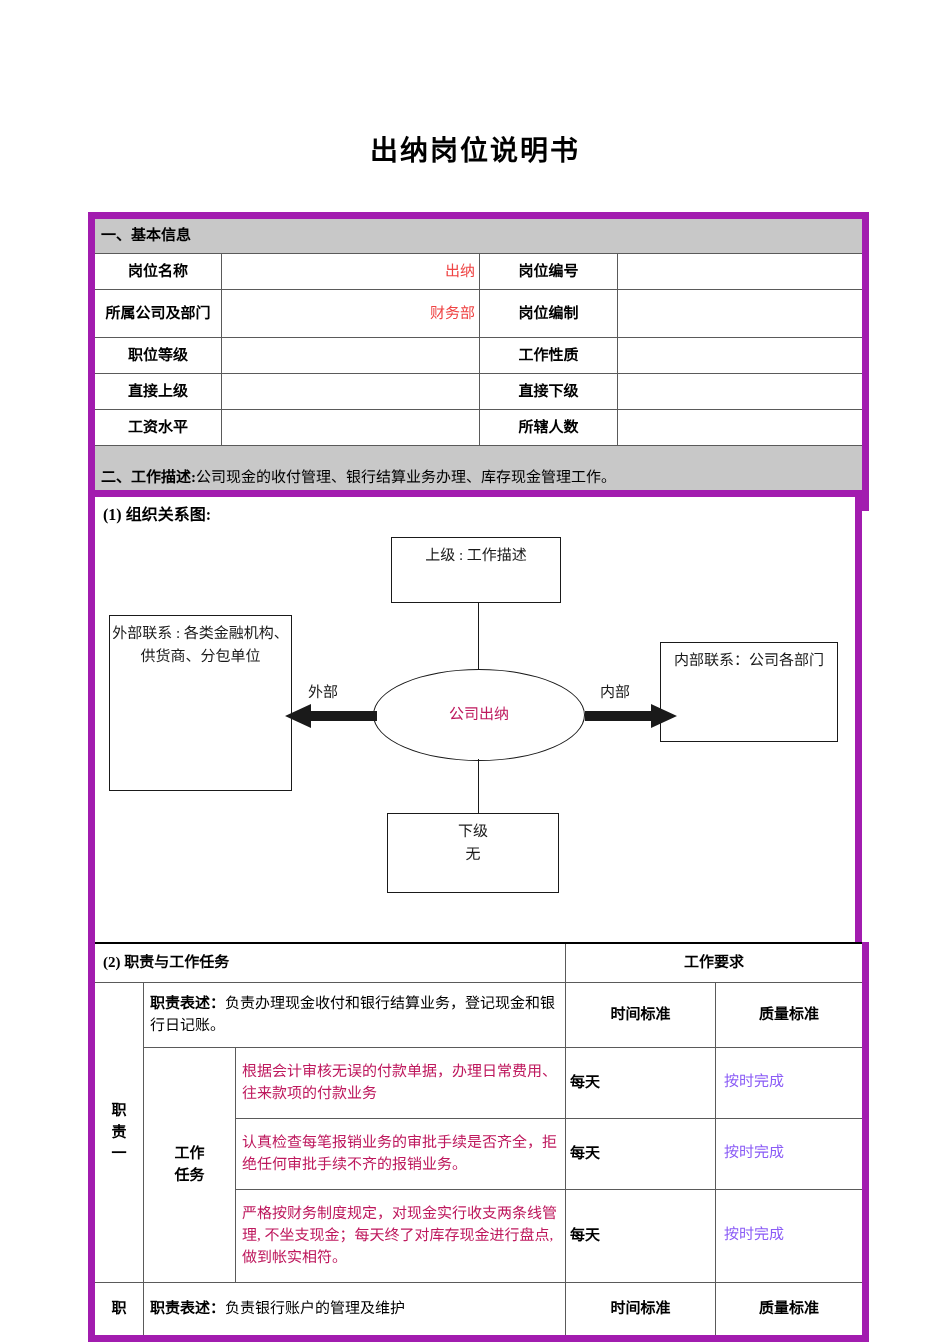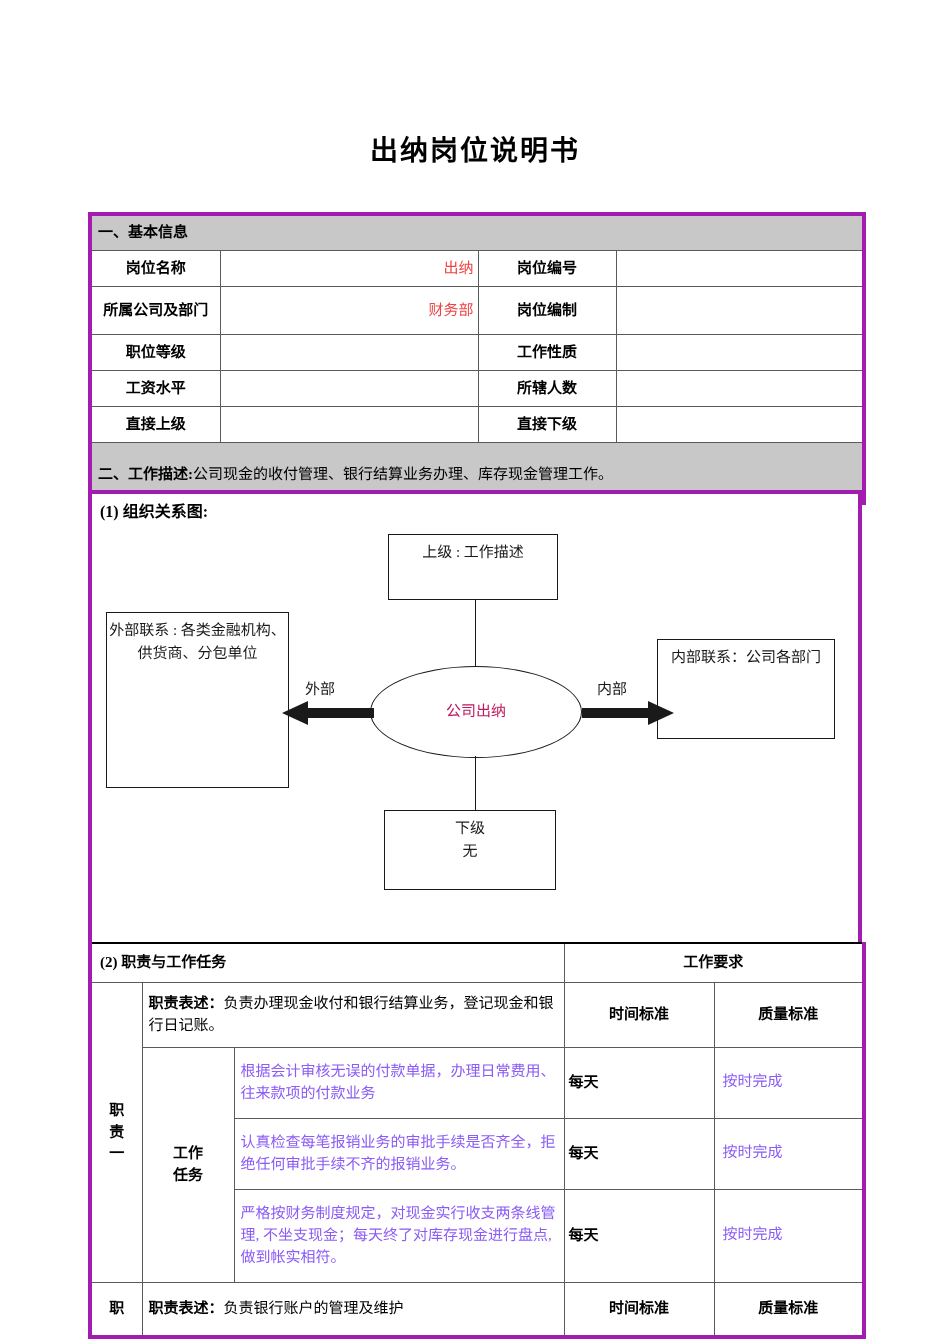--- a/index.html
+++ b/index.html
@@ -37,21 +37,21 @@
     font-family: "Liberation Serif", "DejaVu Serif", serif;
   }
 
   
   .doc-table {
     position: absolute;
     left: 88px;
     width: 774px;
     border-collapse: collapse;
     table-layout: fixed;
-    border: 4px solid #a21caf;
+    border: 7px solid #a21caf;
     background: #fff;
   }
   .doc-table td {
     border: 1px solid #5a5a5a;
     padding: 0 4px;
     font-size: 15px;
     vertical-align: middle;
     line-height: 1.45;
   }
 
@@ -205,21 +205,21 @@
     font-size: 15px;
     line-height: 1.55;
     padding: 4px 6px !important;
     vertical-align: middle;
   }
   .duty-stmt b { font-weight: bold; }
   .duty-task {
     font-size: 15px;
     line-height: 1.6;
     padding: 5px 6px !important;
-    color: #8b5cf6;
+    color: #be185d;
     vertical-align: middle;
   }
   .std-time {
     text-align: left;
     font-weight: bold;
     font-size: 15px;
     vertical-align: middle;
   }
   .std-qual {
     font-size: 15px;
@@ -265,29 +265,29 @@
         <td class="lbl">岗位编制</td>
         <td class="val"></td>
       </tr>
       <tr class="row-h">
         <td class="lbl">职位等级</td>
         <td class="val"></td>
         <td class="lbl">工作性质</td>
         <td class="val"></td>
       </tr>
       <tr class="row-h">
+        <td class="lbl">直接上级</td>
+        <td class="val"></td>
+        <td class="lbl">直接下级</td>
+        <td class="val"></td>
+      </tr>
+      <tr class="row-h">
         <td class="lbl">工资水平</td>
         <td class="val"></td>
         <td class="lbl">所辖人数</td>
-        <td class="val"></td>
-      </tr>
-      <tr class="row-h">
-        <td class="lbl">直接上级</td>
-        <td class="val"></td>
-        <td class="lbl">直接下级</td>
         <td class="val"></td>
       </tr>
       <tr>
         <td class="shade desc-cell" colspan="4">
           <b>二、工作描述:</b><span>公司现金的收付管理、银行结算业务办理、库存现金管理工作。</span>
         </td>
       </tr>
     </tbody>
   </table>
 

